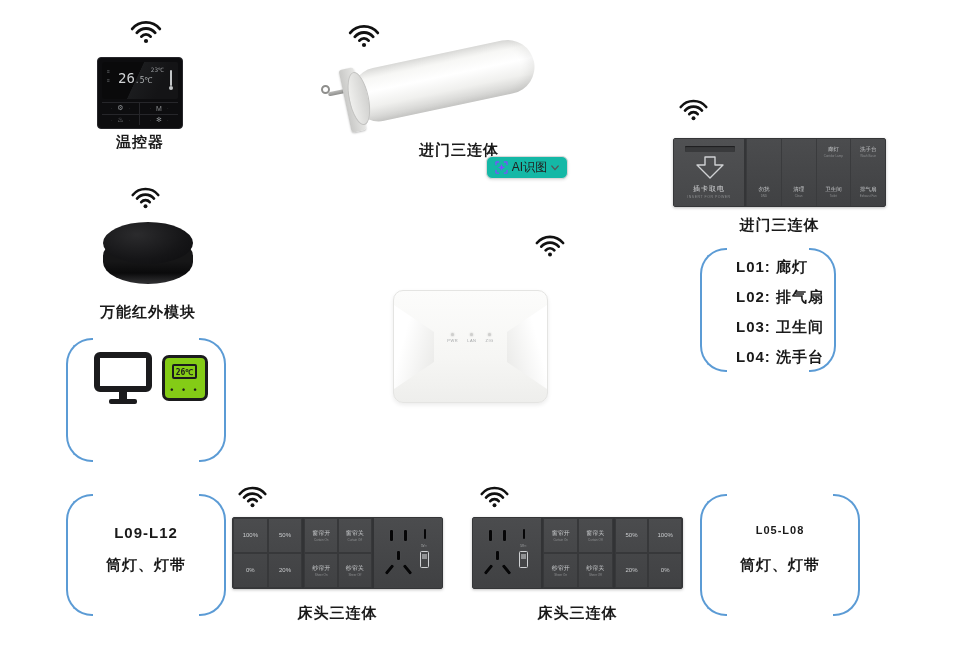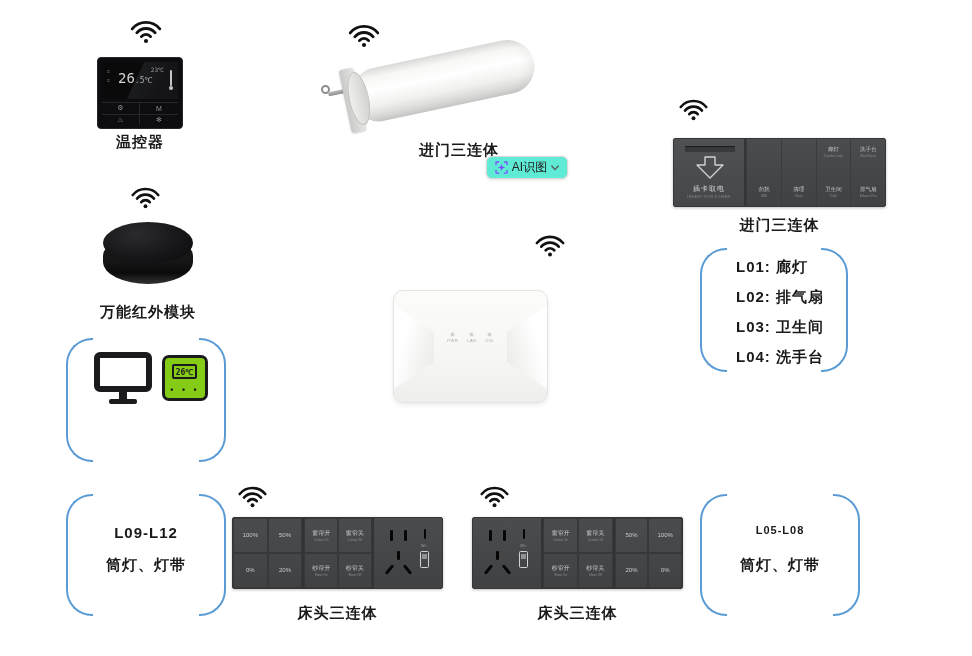--- a/index.html
+++ b/index.html
@@ -32,21 +32,21 @@
   
   .motor-shaft{left:328px; top:90px; width:24px; height:4px; background:linear-gradient(#b8b8b6,#8e8e8c); transform:rotate(-12deg); border-radius:2px;}
   .motor-hook{left:321px; top:85px; width:9px; height:9px; border:2px solid #8e8e8c; border-radius:50%; background:#fff;}
   .motor-plate{left:345px; top:68px; width:15px; height:64px; background:linear-gradient(90deg,#c9c9c7,#e6e6e4); border-radius:3px; transform:rotate(-12deg); box-shadow:0 1px 2px rgba(0,0,0,.25);}
   .motor-tube{left:352px; top:73px; width:186px; height:54px; border-radius:27px; transform:rotate(-12deg); transform-origin:0 50%;
     background:linear-gradient(to bottom,#dededc 0%,#f7f7f5 18%,#ffffff 42%,#f0f0ee 70%,#d5d5d3 92%,#c9c9c7 100%);
     box-shadow:inset -6px 0 10px rgba(0,0,0,.05);}
   .motor-cap{position:absolute; left:-3px; top:0; width:20px; height:54px; border-radius:50%; background:linear-gradient(90deg,#efefed,#d2d2d0); border:1px solid #c2c2c0;}
 
   
-  .ai-btn{left:486px; top:156px; width:82px; height:23px; background:#5eead4; border:1px solid #d8d8d8; border-radius:6px; box-shadow:0 1px 3px rgba(0,0,0,.12); display:flex; align-items:center; justify-content:center; gap:4px; cursor:pointer;}
+  .ai-btn{left:486px; top:156px; width:82px; height:23px; background:#14b8a6; border:1px solid #d8d8d8; border-radius:6px; box-shadow:0 1px 3px rgba(0,0,0,.12); display:flex; align-items:center; justify-content:center; gap:4px; cursor:pointer;}
   .ai-btn .txt{font-size:12px; color:#222;}
   .ai-btn svg{display:block;}
 
   
   .dark-panel{background:linear-gradient(180deg,#4b4c4e,#404143); border:1px solid #353638; border-radius:2px; box-shadow:0 1px 3px rgba(0,0,0,.25);}
 
   
   .entrance{left:673px; top:138px; width:213px; height:69px; display:flex;}
   .card-sec{width:72px; height:100%; position:relative; background:linear-gradient(180deg,#505153,#464749); border-right:2px solid #343537;}
   .card-slot{position:absolute; left:11px; top:7px; width:50px; height:6px; background:#393a3c; border-radius:1px; box-shadow:inset 0 1px 1px rgba(0,0,0,.5);}
@@ -300,21 +300,21 @@
           <i></i>
           <span>LAN</span>
         </div>
       <div class="gw-led">
           <i></i>
           <span>ZIG</span>
         </div>
     </div>
   </div>
 
-  <div class="bracket loads" style="left:700px; top:248px; width:148px; height:124px;">
+  <div class="bracket loads" style="left:700px; top:248px; width:136px; height:124px;">
     <div class="paren l"></div>
     <div class="paren r"></div>
     <div class="ln" style="top:10px;">L01: 廊灯</div>
     <div class="ln" style="top:40px;">L02: 排气扇</div>
     <div class="ln" style="top:70px;">L03: 卫生间</div>
     <div class="ln" style="top:100px;">L04: 洗手台</div>
   </div>
 
   <div class="bracket" style="left:66px; top:494px; width:160px; height:122px;text-decoration:underline;">
     <div class="paren l"></div>

